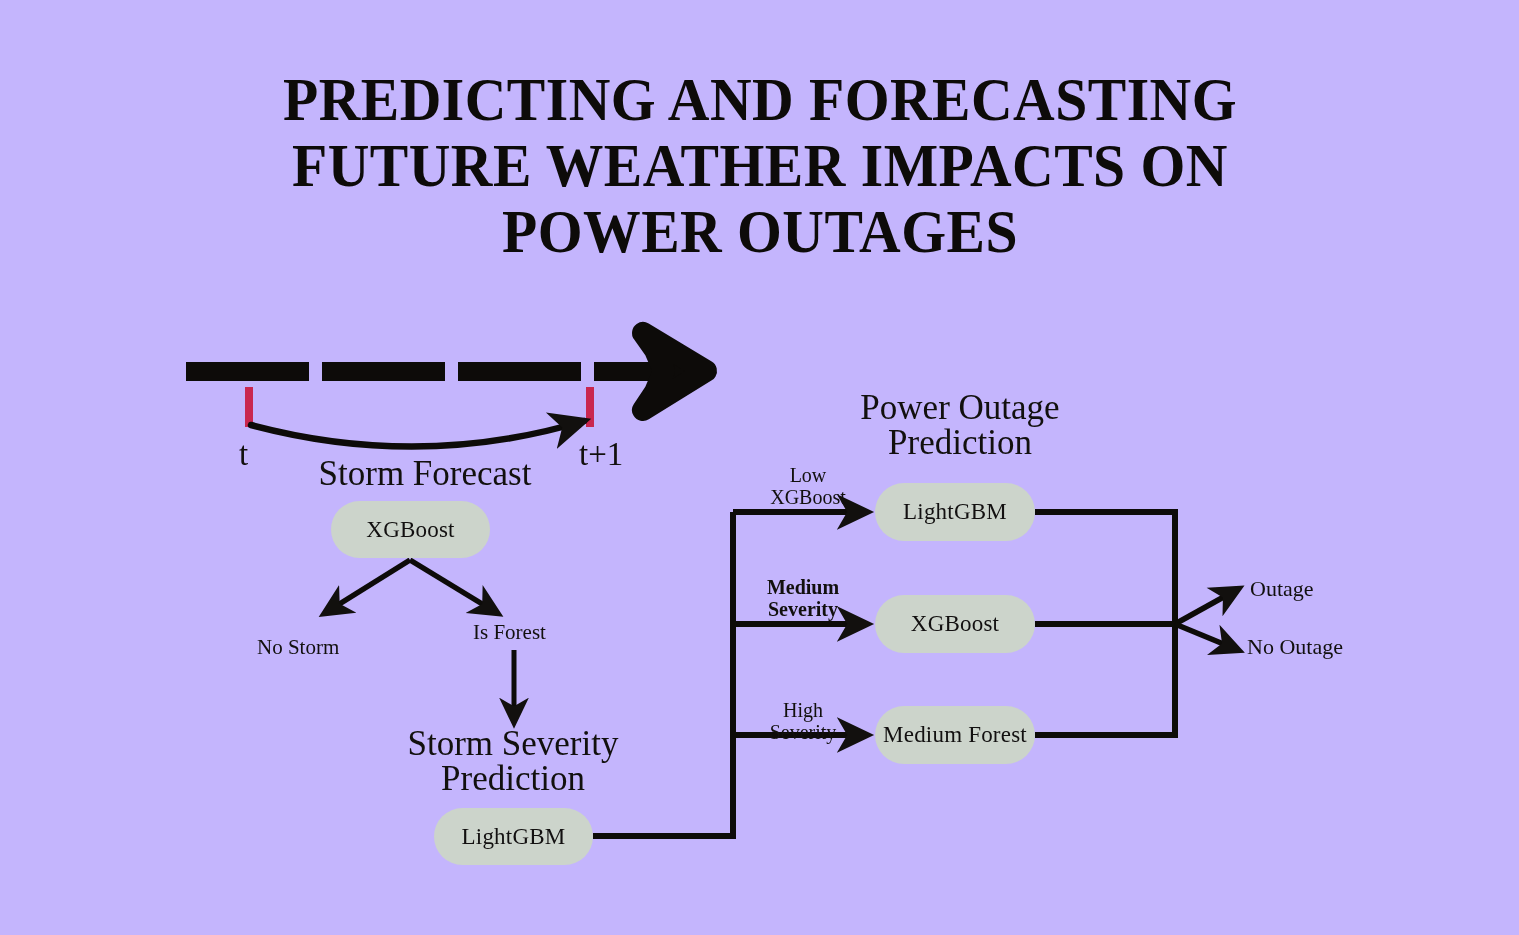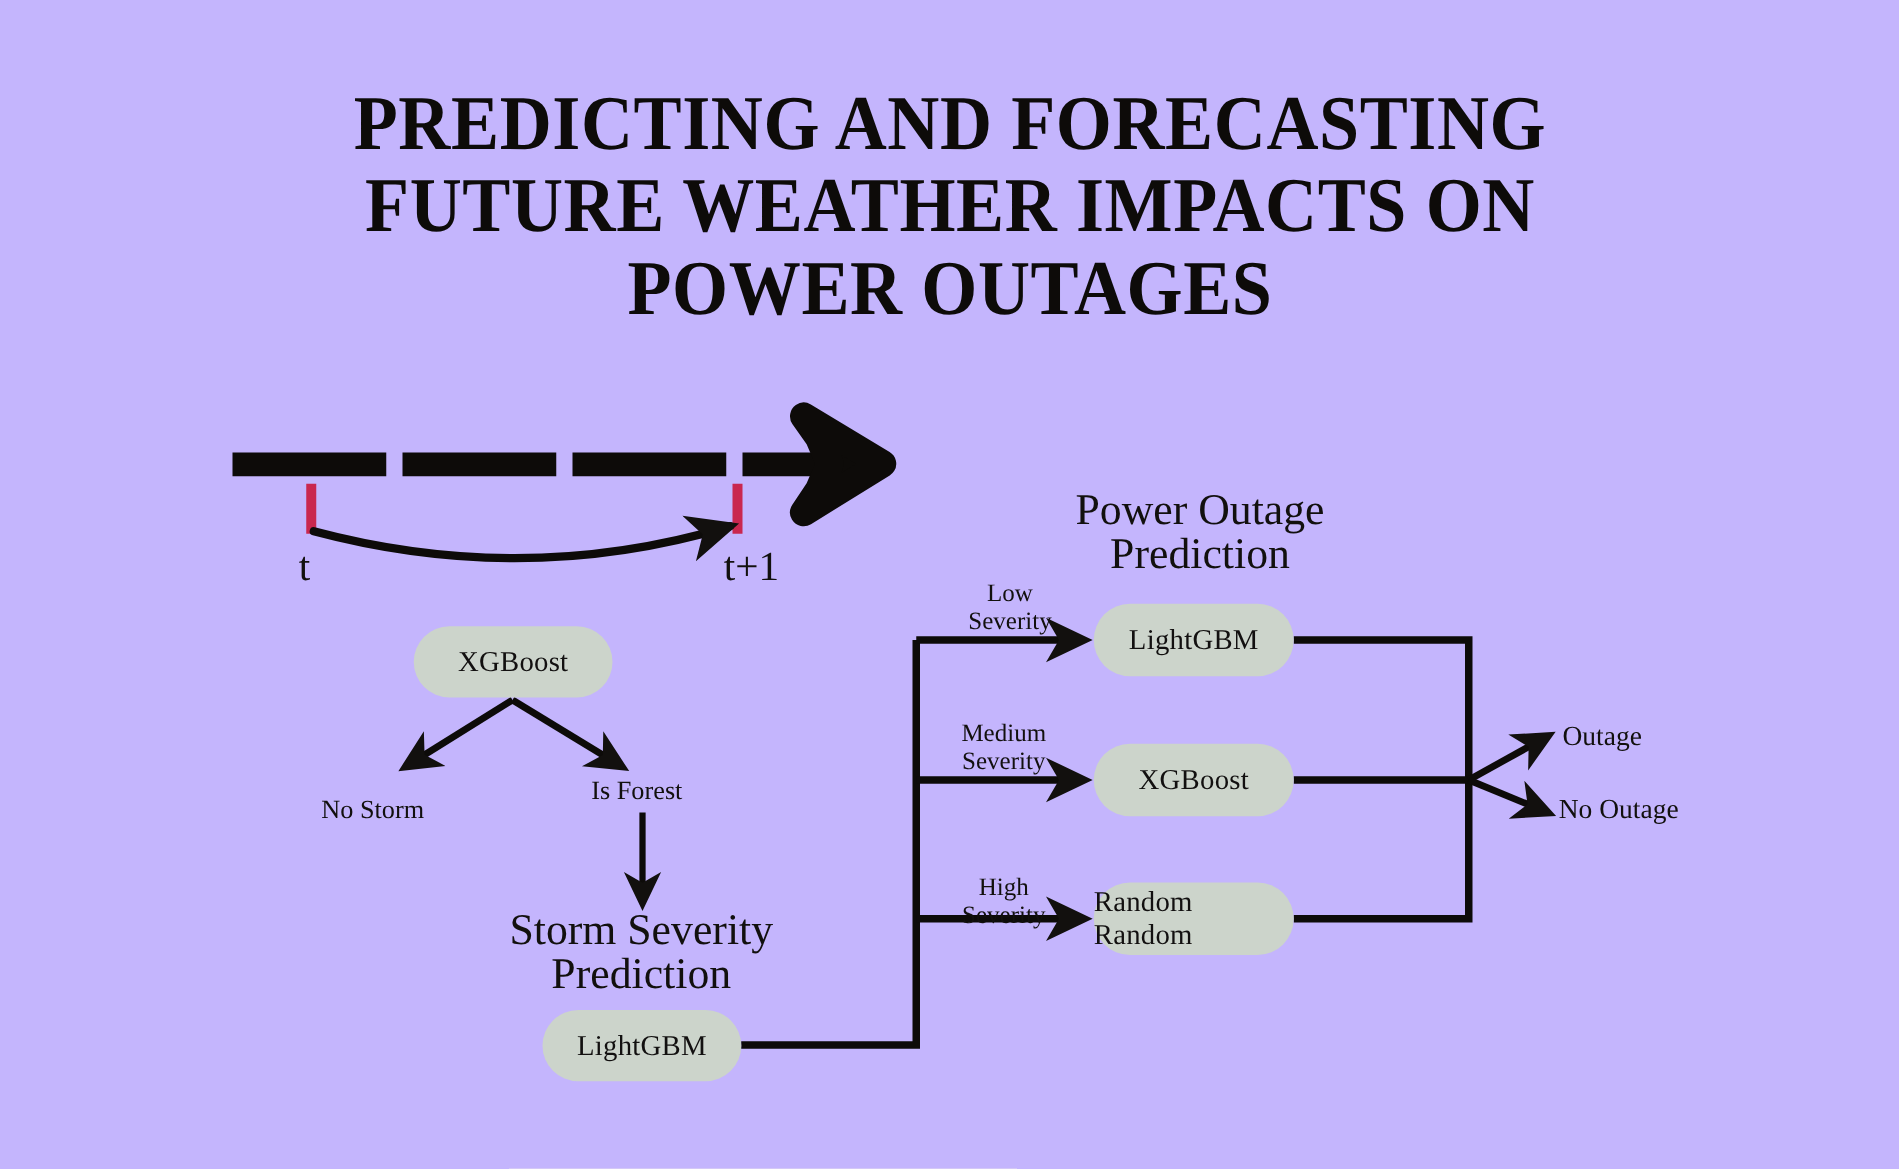--- a/index.html
+++ b/index.html
@@ -96,21 +96,21 @@
   #lbl-storm-severity { left: 358px; top: 726px; width: 310px; }
   #lbl-power-outage   { left: 815px; top: 390px; width: 290px; }
 
   #lbl-t        { left: 239px; top: 438px; }
   #lbl-t1       { left: 579px; top: 438px; text-align: right; }
 
   #lbl-no-storm { left: 257px; top: 637px; }
   #lbl-is-storm { left: 473px; top: 622px; }
 
   #lbl-low      { left: 750px; top: 464px; width: 116px; }
-  #lbl-medium   { left: 740px; top: 576px; width: 126px; }
+  #lbl-medium   { left: 740px; top: 576px; width: 126px; font-weight: bold; }
   #lbl-high     { left: 745px; top: 687px; width: 116px; margin-top: 12px; }
 
   #lbl-outage    { left: 1250px; top: 576px; font-size: 22px; }
   #lbl-no-outage { left: 1247px; top: 634px; font-size: 22px; }
 </style>
 </head>
 <body style="background: rgb(244, 239, 233);">
 
 <div id="canvas" style="background: #c4b5fd;">
 
@@ -156,43 +156,44 @@
     <path d="M 1035 512 L 1175 512 L 1175 735 L 1035 735" fill="none" stroke="#0d0b09" stroke-width="6" stroke-linejoin="miter"></path>
     <path d="M 1035 624 L 1175 624" fill="none" stroke="#0d0b09" stroke-width="6"></path>
 
     <path d="M 1175 624 L 1238 589" fill="none" stroke="#0d0b09" stroke-width="5.5" marker-end="url(#arrow-md)"></path>
     <path d="M 1175 624 L 1238 650" fill="none" stroke="#0d0b09" stroke-width="5.5" marker-end="url(#arrow-md)"></path>
   </svg>
 
   <div class="label tick-label" id="lbl-t">t</div>
   <div class="label tick-label" id="lbl-t1">t+1</div>
 
+  <div class="label heading" id="lbl-storm-forecast">Storm Forecast</div>
 
   <div class="label heading" id="lbl-storm-severity">Storm Severity
 Prediction</div>
 
   <div class="label heading" id="lbl-power-outage">Power Outage
 Prediction</div>
 
   <div class="node" id="node-forecast-xgboost" style="background: rgb(204, 212, 203);">XGBoost</div>
 
   <div class="node" id="node-severity-lightgbm" style="background: rgb(204, 212, 203);">LightGBM</div>
 
   <div class="node" id="node-low-lightgbm" style="background: rgb(204, 212, 203);">LightGBM</div>
 
   <div class="node" id="node-medium-xgboost" style="background: rgb(204, 212, 203);">XGBoost</div>
 
-  <div class="node" id="node-high-rf" style="background: rgb(204, 212, 203);">Random Random</div>
+  <div class="node" id="node-high-rf" style="background: rgb(204, 212, 203);">Medium Forest</div>
 
   <div class="label small" id="lbl-no-storm">No Storm</div>
 
   <div class="label small" id="lbl-is-storm">Is Forest</div>
 
   <div class="label sev" id="lbl-low">Low
-Severity</div>
+XGBoost</div>
 
   <div class="label sev" id="lbl-medium">Medium
 Severity</div>
 
   <div class="label sev" id="lbl-high">High
 Severity</div>
 
   <div class="label" id="lbl-outage">Outage</div>
 
   <div class="label" id="lbl-no-outage">No Outage</div>

